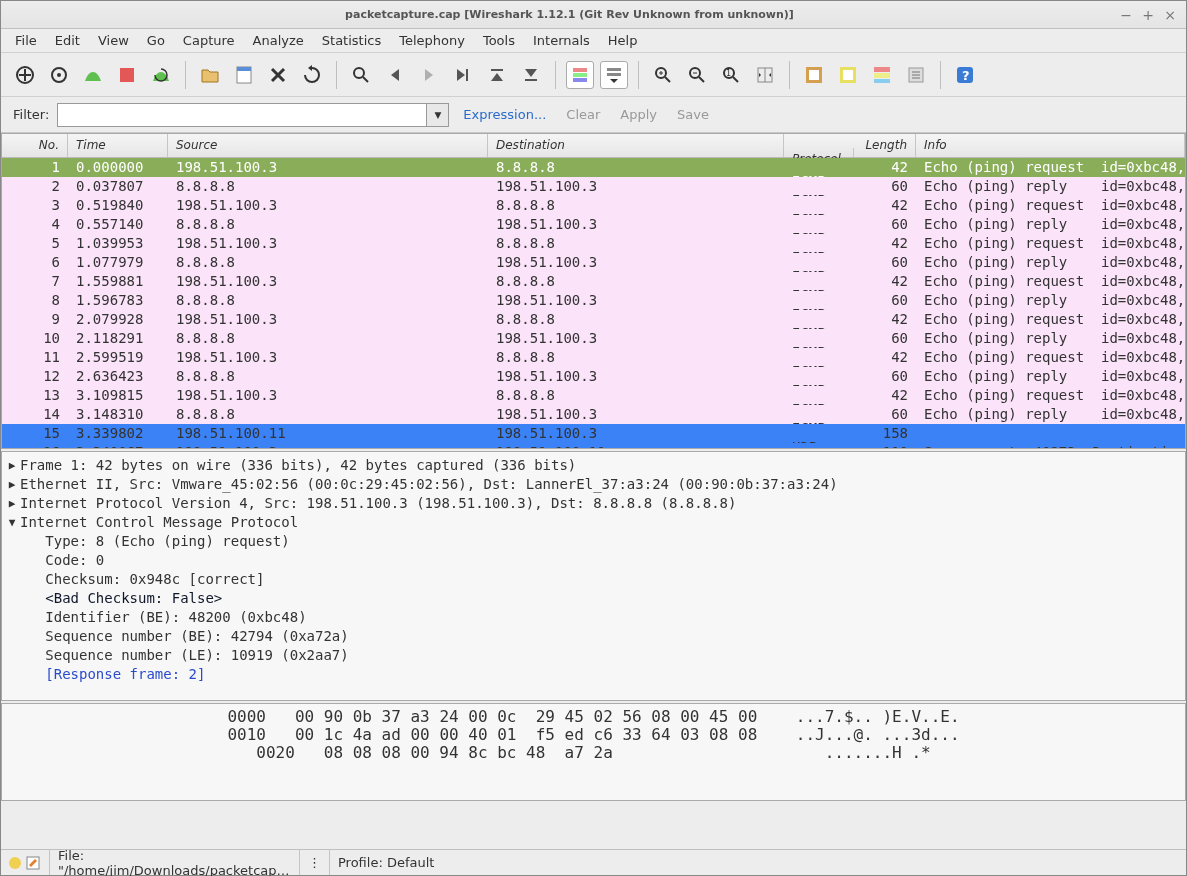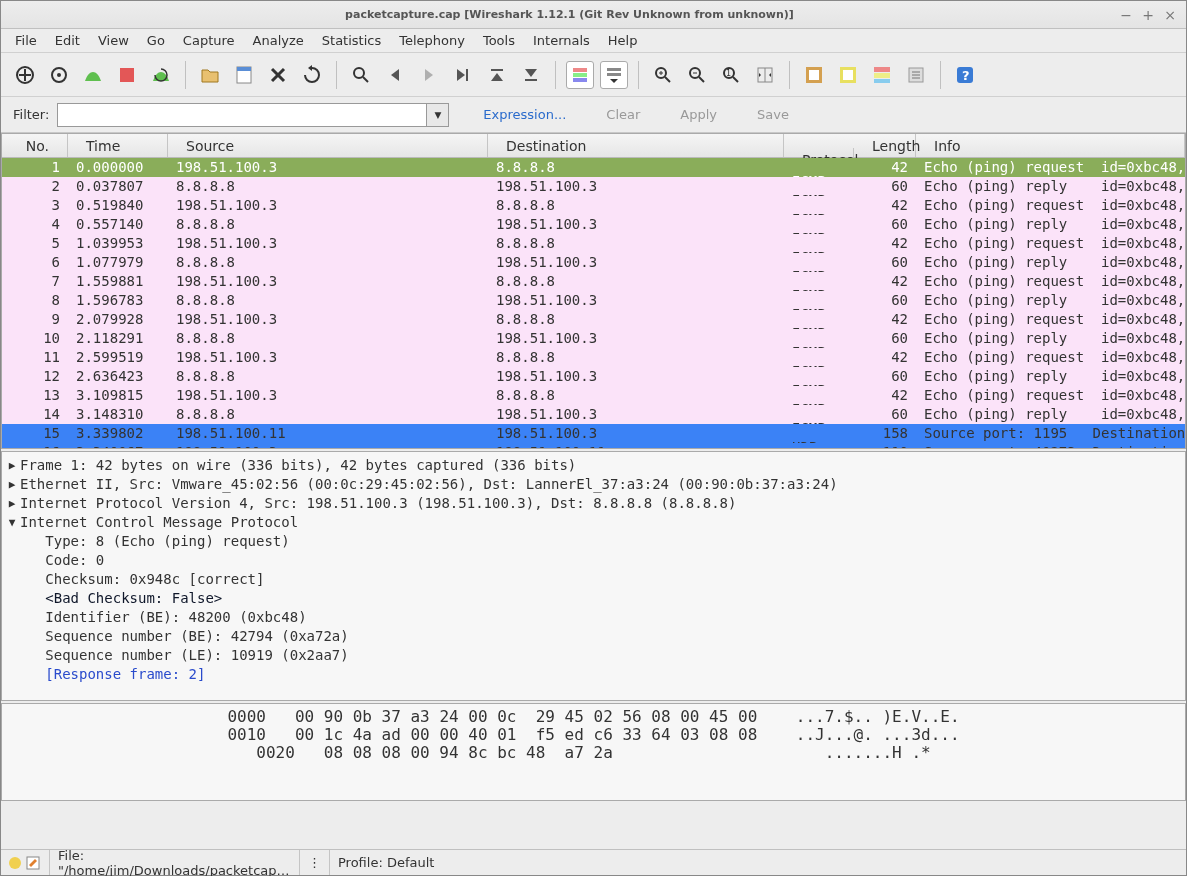--- a/index.html
+++ b/index.html
@@ -13,27 +13,27 @@
   .menu-item { padding:2px 8px; border-radius:3px; color:#333;}
   .toolbar { height:44px; display:flex; align-items:center; gap:6px; padding:4px 10px; background:#ededed; border-bottom:1px solid #d0d0d0;}
   .tb-sep { width:1px; height:28px; background:#c0c0c0; margin:0 4px;}
   .tb-btn { width:28px; height:28px; display:flex; align-items:center; justify-content:center; border-radius:3px;}
   .tb-btn.border { border:1px solid #aaa; background:#fff;}
   .filterbar { height:36px; display:flex; align-items:center; gap:8px; padding:4px 12px; background:#ededed; border-bottom:1px solid #c8c8c8;}
   .filterbar label { color:#333;}
   .filter-input-wrap { display:flex; align-items:center; }
   .filter-input { width:370px; height:24px; border:1px solid #999; background:#fff; padding:2px 4px;}
   .filter-dd { width:22px; height:24px; border:1px solid #999; border-left:none; background:#e8e8e8; display:flex; align-items:center; justify-content:center; font-size:9px;}
-  .flink { padding:0 6px;margin-left:20px;}
+  .flink { padding:0 6px;}
   .flink.active { color:#2a6bcc;}
   .flink.dis { color:#999;}
   .panes { flex:1; display:flex; flex-direction:column; min-height:0;}
   .pane-list { height:316px; background:#fff; border:1px solid #aaa; margin:0 0 2px 0; display:flex; flex-direction:column;}
   .plh { display:flex; height:24px; background:linear-gradient(#f5f5f5,#e6e6e6); border-bottom:1px solid #bbb;}
-  .plh div { padding:4px 18px; border-right:1px solid #c5c5c5; font-size:14px; color:#333;}
+  .plh div { padding:4px 8px; border-right:1px solid #c5c5c5; font-size:12px; color:#333;font-style:italic;}
   .plb { flex:1; overflow:hidden; font-family:"DejaVu Sans Mono","Liberation Mono",monospace; font-size:14px; line-height:19px;}
   .row { display:flex; height:19px; white-space:pre;}
   .row div { padding:0 8px; overflow:hidden;}
   .row.sel { background:#8aad5a; color:#fff;}
   .row.pink { background:#fbe3f9;}
   .row.blue { background:#3b82f6;}
   .c-no { width:66px; text-align:right;}
   .c-time { width:100px;}
   .c-src { width:320px;}
   .c-dst { width:296px;}
@@ -284,21 +284,21 @@
           <div class="row pink"><div class="c-no">5</div><div class="c-time">1.039953</div><div class="c-src">198.51.100.3</div><div class="c-dst">8.8.8.8</div><div class="c-proto">ICMP</div><div class="c-len">42</div><div class="c-info">Echo (ping) request  id=0xbc48,</div></div>
           <div class="row pink"><div class="c-no">6</div><div class="c-time">1.077979</div><div class="c-src">8.8.8.8</div><div class="c-dst">198.51.100.3</div><div class="c-proto">ICMP</div><div class="c-len">60</div><div class="c-info">Echo (ping) reply    id=0xbc48,</div></div>
           <div class="row pink"><div class="c-no">7</div><div class="c-time">1.559881</div><div class="c-src">198.51.100.3</div><div class="c-dst">8.8.8.8</div><div class="c-proto">ICMP</div><div class="c-len">42</div><div class="c-info">Echo (ping) request  id=0xbc48,</div></div>
           <div class="row pink"><div class="c-no">8</div><div class="c-time">1.596783</div><div class="c-src">8.8.8.8</div><div class="c-dst">198.51.100.3</div><div class="c-proto">ICMP</div><div class="c-len">60</div><div class="c-info">Echo (ping) reply    id=0xbc48,</div></div>
           <div class="row pink"><div class="c-no">9</div><div class="c-time">2.079928</div><div class="c-src">198.51.100.3</div><div class="c-dst">8.8.8.8</div><div class="c-proto">ICMP</div><div class="c-len">42</div><div class="c-info">Echo (ping) request  id=0xbc48,</div></div>
           <div class="row pink"><div class="c-no">10</div><div class="c-time">2.118291</div><div class="c-src">8.8.8.8</div><div class="c-dst">198.51.100.3</div><div class="c-proto">ICMP</div><div class="c-len">60</div><div class="c-info">Echo (ping) reply    id=0xbc48,</div></div>
           <div class="row pink"><div class="c-no">11</div><div class="c-time">2.599519</div><div class="c-src">198.51.100.3</div><div class="c-dst">8.8.8.8</div><div class="c-proto">ICMP</div><div class="c-len">42</div><div class="c-info">Echo (ping) request  id=0xbc48,</div></div>
           <div class="row pink"><div class="c-no">12</div><div class="c-time">2.636423</div><div class="c-src">8.8.8.8</div><div class="c-dst">198.51.100.3</div><div class="c-proto">ICMP</div><div class="c-len">60</div><div class="c-info">Echo (ping) reply    id=0xbc48,</div></div>
           <div class="row pink"><div class="c-no">13</div><div class="c-time">3.109815</div><div class="c-src">198.51.100.3</div><div class="c-dst">8.8.8.8</div><div class="c-proto">ICMP</div><div class="c-len">42</div><div class="c-info">Echo (ping) request  id=0xbc48,</div></div>
           <div class="row pink"><div class="c-no">14</div><div class="c-time">3.148310</div><div class="c-src">8.8.8.8</div><div class="c-dst">198.51.100.3</div><div class="c-proto">ICMP</div><div class="c-len">60</div><div class="c-info">Echo (ping) reply    id=0xbc48,</div></div>
-          <div class="row blue"><div class="c-no">15</div><div class="c-time">3.339802</div><div class="c-src">198.51.100.11</div><div class="c-dst">198.51.100.3</div><div class="c-proto">UDP</div><div class="c-len">158</div><div class="c-info">Source port: 1195   Destination</div></div>
+          <div class="row blue"><div class="c-no">15</div><div class="c-time">3.339802</div><div class="c-src">198.51.100.11</div><div class="c-dst">198.51.100.3</div><div class="c-proto">UDP</div><div class="c-len">158</div></div>
           <div class="row blue"><div class="c-no">16</div><div class="c-time">3.340067</div><div class="c-src">198.51.100.3</div><div class="c-dst">198.51.100.11</div><div class="c-proto">UDP</div><div class="c-len">110</div><div class="c-info">Source port: 40273  Destination</div></div>
         </div>
     </div>
 
     <div class="pane-detail" id="detail">
         <div class="dline">
           <span class="tw">▶</span>
           <span class="dtxt">Frame 1: 42 bytes on wire (336 bits), 42 bytes captured (336 bits)</span>
         </div>
         <div class="dline">

